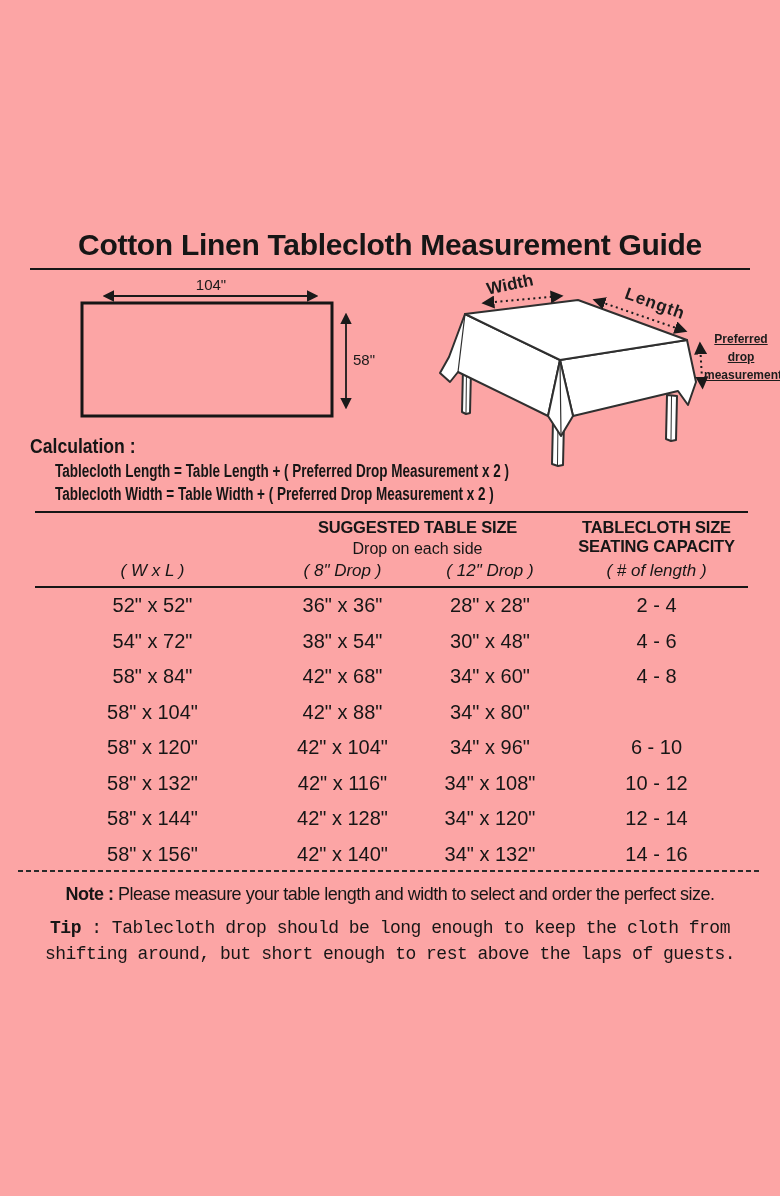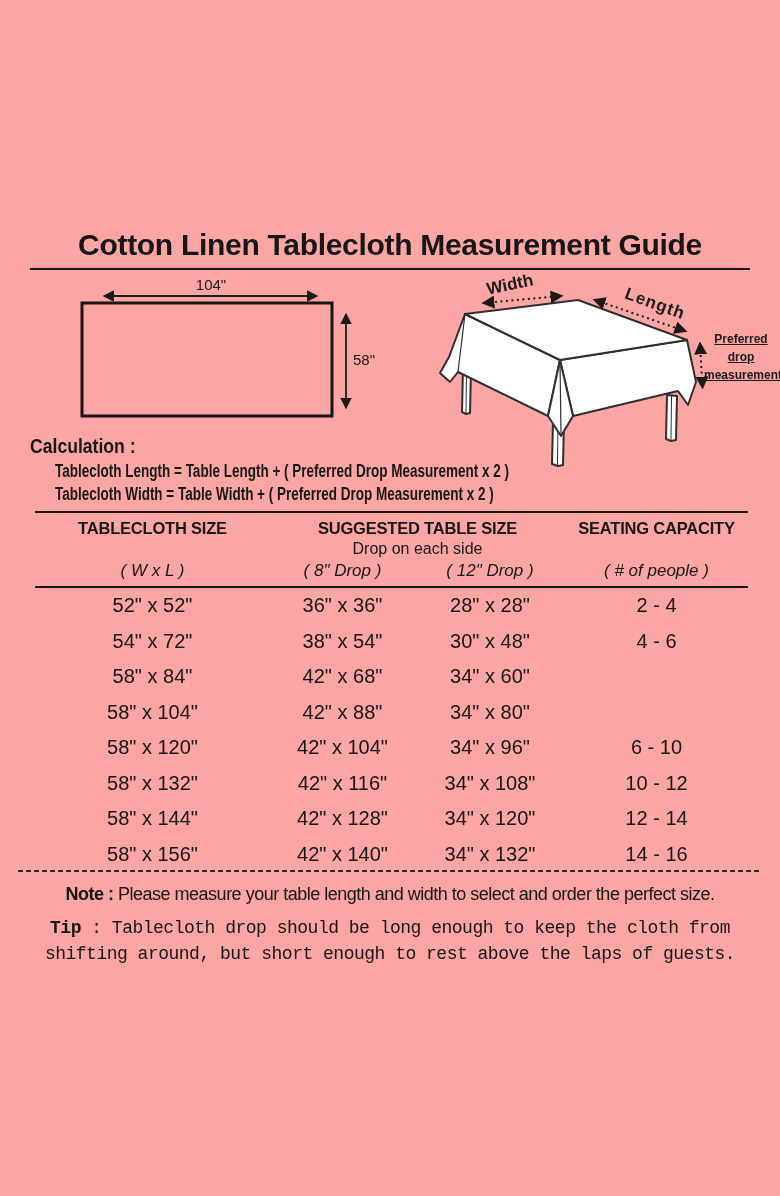--- a/index.html
+++ b/index.html
@@ -112,51 +112,52 @@
   <div class="ill-label ill-length">Length</div>
   <div class="ill-label ill-drop">Preferred drop measurement</div>
 
   <div class="calc-head">Calculation :</div>
   <div class="calc-f1 calc-formula">Tablecloth Length = Table Length + ( Preferred Drop Measurement x 2 )</div>
   <div class="calc-f2 calc-formula">Tablecloth Width = Table Width + ( Preferred Drop Measurement x 2 )</div>
 
   <div class="size-table">
     <div class="thead">
       <div class="grid hrow1">
+        <div class="hcell mid">SUGGESTED TABLE SIZE</div>
         <div class="hcell">TABLECLOTH SIZE</div>
-        <div class="hcell mid">SUGGESTED TABLE SIZE</div>
         <div class="hcell" style="grid-column:4;">SEATING CAPACITY</div>
       </div>
       <div class="grid hrow2">
         <div class="sub">Drop on each side</div>
       </div>
       <div class="grid hrow3">
         <div class="ucell">( W x L )</div>
         <div class="ucell">( 8" Drop )</div>
         <div class="ucell">( 12" Drop )</div>
-        <div class="ucell">( # of people )</div>
+        <div class="ucell">( # of length )</div>
       </div>
     </div>
 
     <div class="grid drow">
       <div class="dcell">52" x 52"</div>
       <div class="dcell">36" x 36"</div>
       <div class="dcell">28" x 28"</div>
       <div class="dcell">2 - 4</div>
     </div>
     <div class="grid drow">
       <div class="dcell">54" x 72"</div>
       <div class="dcell">38" x 54"</div>
       <div class="dcell">30" x 48"</div>
       <div class="dcell">4 - 6</div>
     </div>
     <div class="grid drow">
       <div class="dcell">58" x 84"</div>
       <div class="dcell">42" x 68"</div>
       <div class="dcell">34" x 60"</div>
+      <div class="dcell">4 - 8</div>
     </div>
     <div class="grid drow">
       <div class="dcell">58" x 104"</div>
       <div class="dcell">42" x 88"</div>
       <div class="dcell">34" x 80"</div>
     </div>
     <div class="grid drow">
       <div class="dcell">58" x 120"</div>
       <div class="dcell">42" x 104"</div>
       <div class="dcell">34" x 96"</div>

